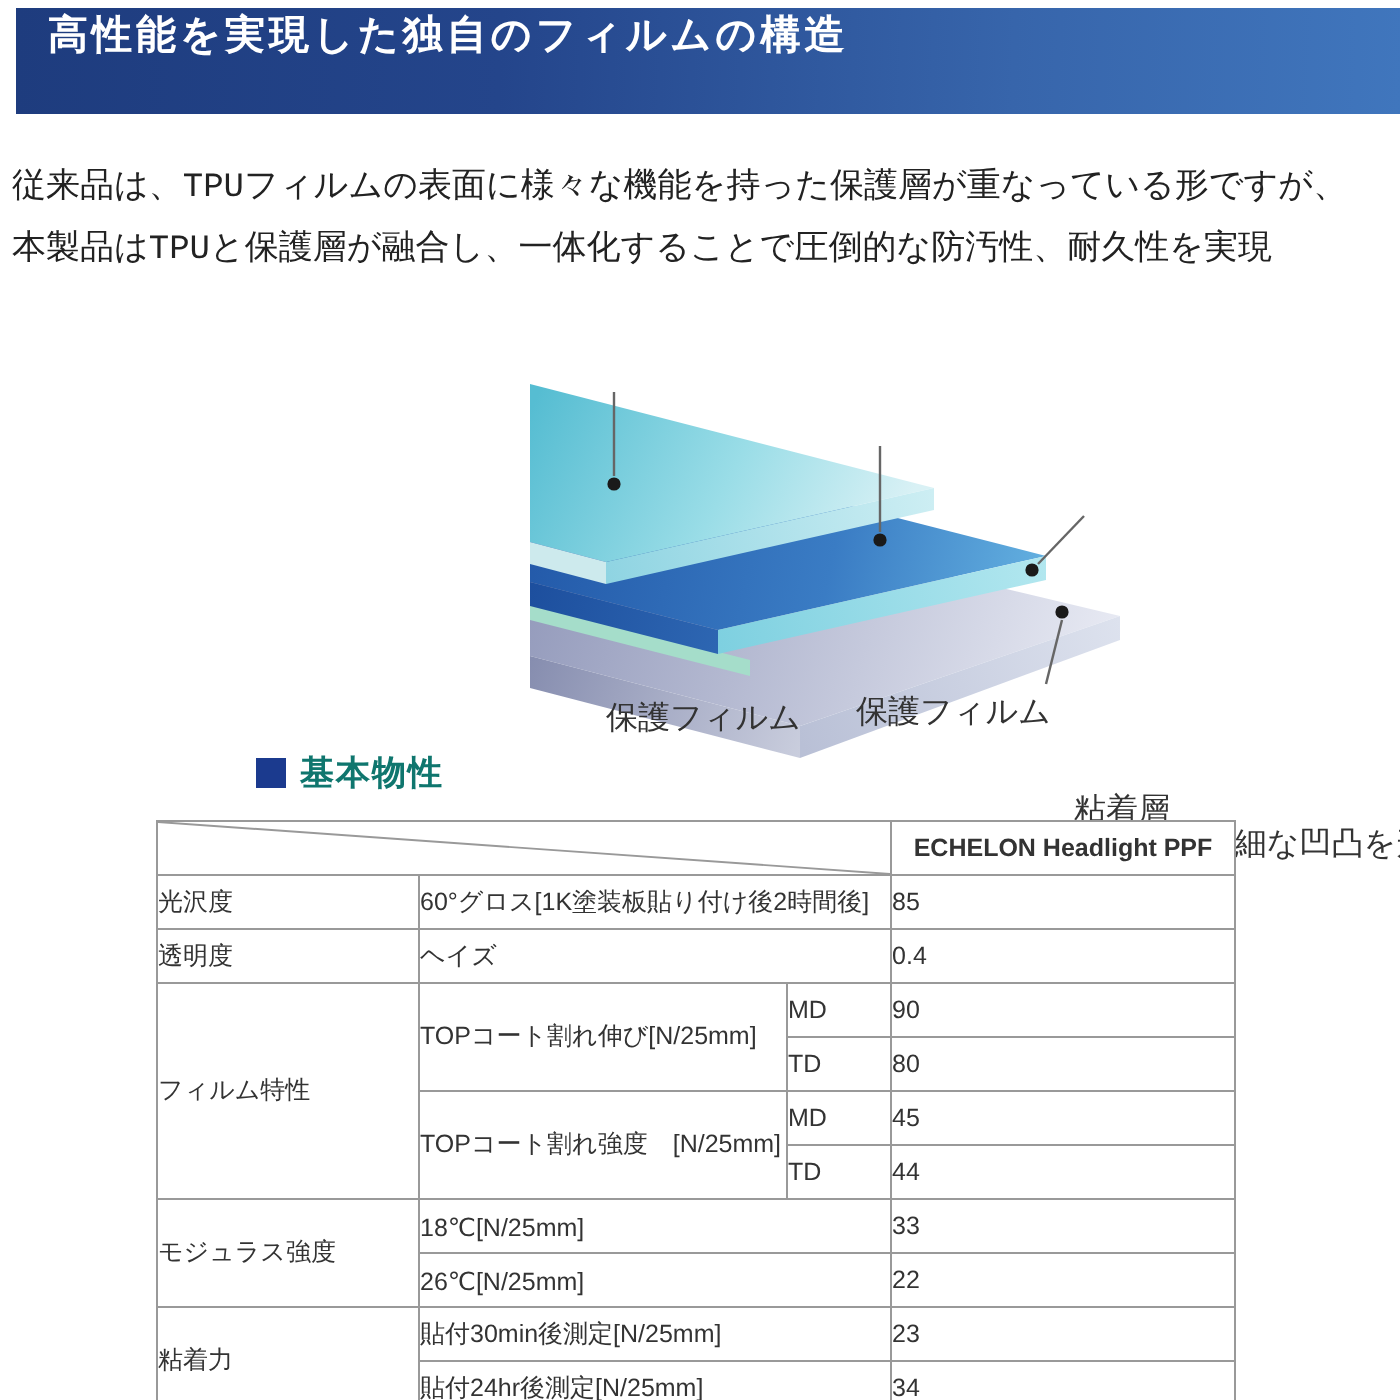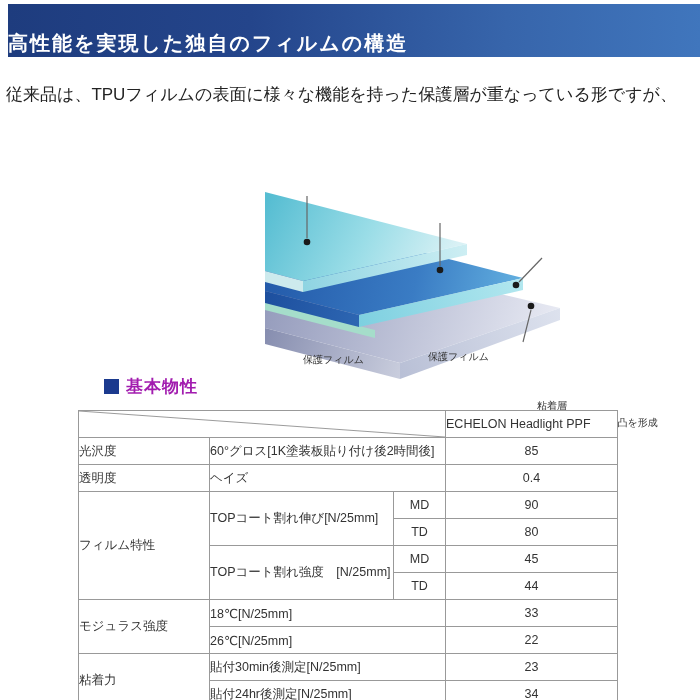--- a/index.html
+++ b/index.html
@@ -4,74 +4,75 @@
 <style>
   html,body{margin:0;padding:0;}
   body{
     width:700px;height:700px;background:#ffffff;position:relative;overflow:hidden;
     font-family:"Liberation Sans","DejaVu Sans",sans-serif;
   }
   
   .banner{
     position:absolute;left:8px;top:4px;right:0;height:53px;
     background:linear-gradient(92deg,#1e3c7e 0%,#24458b 35%,#3765ab 72%,#4076bd 100%);
-    display:flex;align-items:flex-end;padding-left:0;box-sizing:border-box;
+    display:flex;align-items:flex-start;padding-left:16px;box-sizing:border-box;
   }
   .banner-title{
     color:#ffffff;font-family:"Liberation Serif","DejaVu Serif",serif;
     font-size:20px;font-weight:600;letter-spacing:2px;white-space:nowrap;
   }
   
   .intro{
     position:absolute;left:6px;top:79px;width:690px;
     font-size:17px;line-height:31px;color:#222222;font-weight:500;
   }
-  .intro div{white-space:nowrap;}
+  .intro div{white-space:nowrap;font-family:Liberation Mono, monospace;}
   
   .diagram{position:absolute;left:0;top:170px;width:700px;height:212px;}
   .diagram svg{position:absolute;left:0;top:0;}
-  .dlabel{position:absolute;font-size:10px;line-height:17px;color:#333333;white-space:nowrap;}
+  .dlabel{position:absolute;font-size:16px;line-height:17px;color:#333333;white-space:nowrap;}
   .lbl-protect{left:303px;top:181px;}
   .lbl-unique{left:428px;top:178px;}
   .lbl-adhesive{left:537px;top:227px;font-family:Liberation Serif, serif;}
   .lbl-liner{left:476px;top:344px;font-size:13px;}
   
   .section-head{
-    position:absolute;left:63px;top:375px;display:flex;align-items:center;
-    color:#a21caf;font-size:17px;font-weight:bold;letter-spacing:1px;padding-left:41px;
+    position:absolute;left:87px;top:375px;display:flex;align-items:center;
+    color:#0f766e;font-size:17px;font-weight:bold;letter-spacing:1px;padding-left:41px;
   }
   .section-square{width:15px;height:15px;background:#1b3a8e;margin-right:7px;flex:0 0 auto;}
   
   table.props{
     position:absolute;left:78px;top:410px;width:539px;
     border-collapse:collapse;table-layout:fixed;
   }
   table.props td{
     border:1px solid #999999;font-size:12.5px;color:#333333;
     height:26px;padding:0;vertical-align:middle;background:#ffffff;
   }
   td.cat{padding-left:9px;}
   td.spec{padding-left:14px;}
-  td.sub,td.val{text-align:center;}
+  td.sub,td.val{text-align:left;}
   td.corner{position:relative;background:#ffffff;}
   td.corner svg{position:absolute;inset:0;width:100%;height:100%;}
   td.phead{
     background:linear-gradient(115deg,#5aa4da 0%,#2f6cb8 45%,#16398c 100%);
-    color:#ffffff;font-weight:normal;font-size:13px;height:27px;
+    color:#ffffff;font-weight:bold;text-align:center;font-size:13px;height:27px;
   }
 </style>
 </head>
 <body>
 
 <div class="banner">
   <span class="banner-title">高性能を実現した独自のフィルムの構造</span>
 </div>
 
 <div class="intro">
   <div>従来品は、TPUフィルムの表面に様々な機能を持った保護層が重なっている形ですが、</div>
+  <div>本製品はTPUと保護層が融合し、一体化することで圧倒的な防汚性、耐久性を実現</div>
 </div>
 
 <div class="diagram">
   <svg width="700" height="212" viewBox="0 0 700 212">
     <defs>
       <linearGradient id="gBot" gradientUnits="userSpaceOnUse" x1="265" y1="70" x2="560" y2="160">
         <stop offset="0" stop-color="#9097b9"></stop>
           <stop offset="1" stop-color="#e9ebf4"></stop>
       </linearGradient>
       <linearGradient id="gBotR" gradientUnits="userSpaceOnUse" x1="400" y1="200" x2="560" y2="140">

